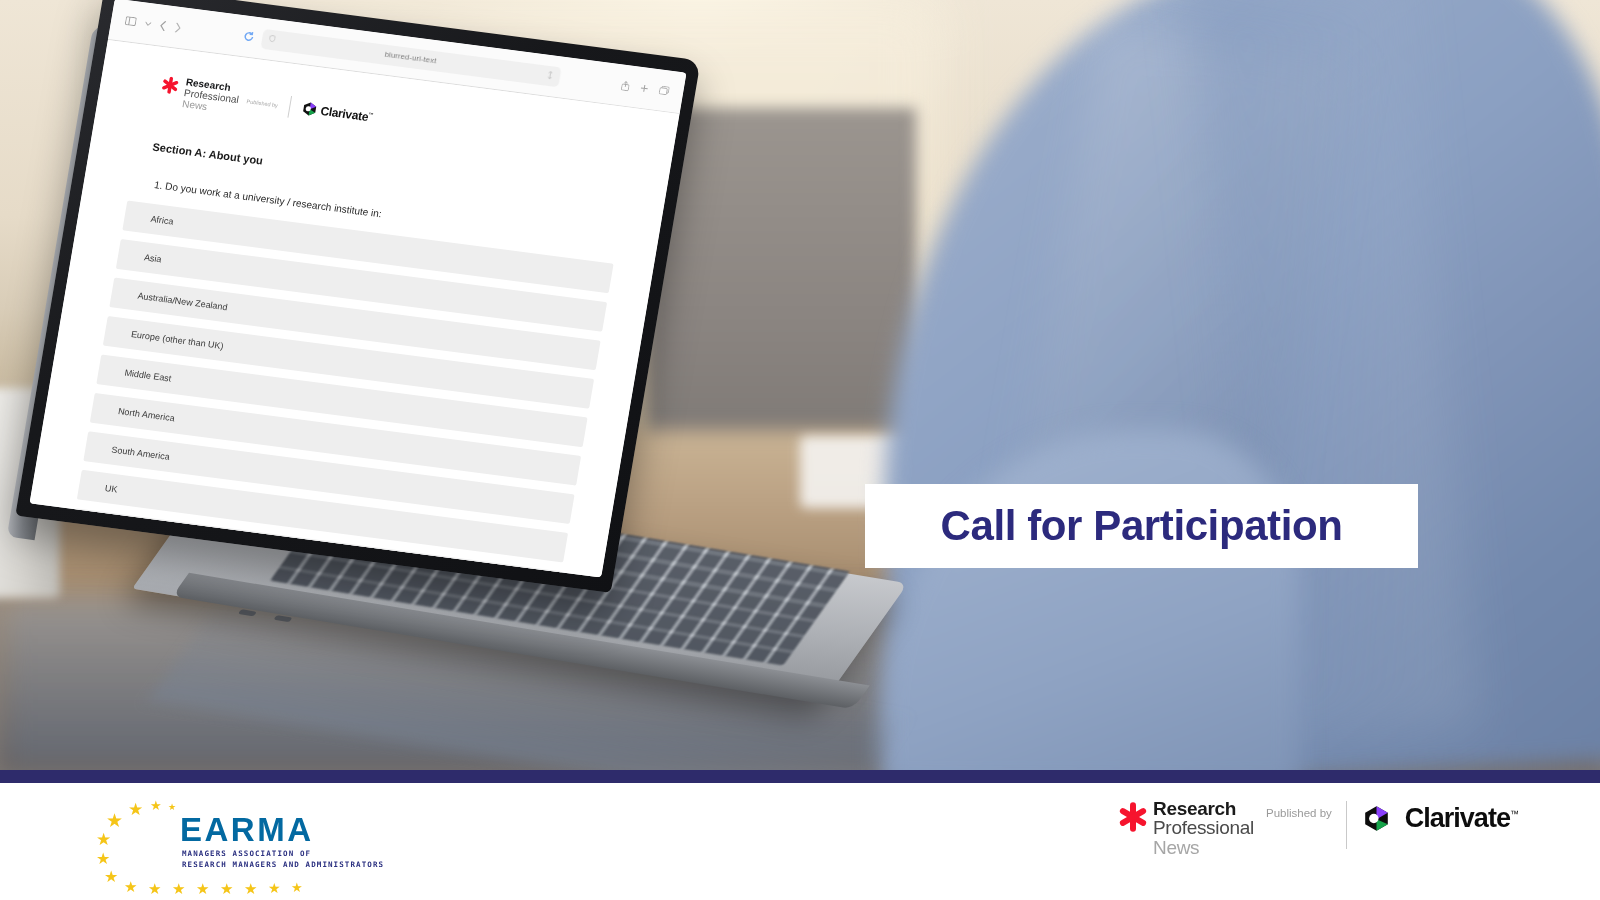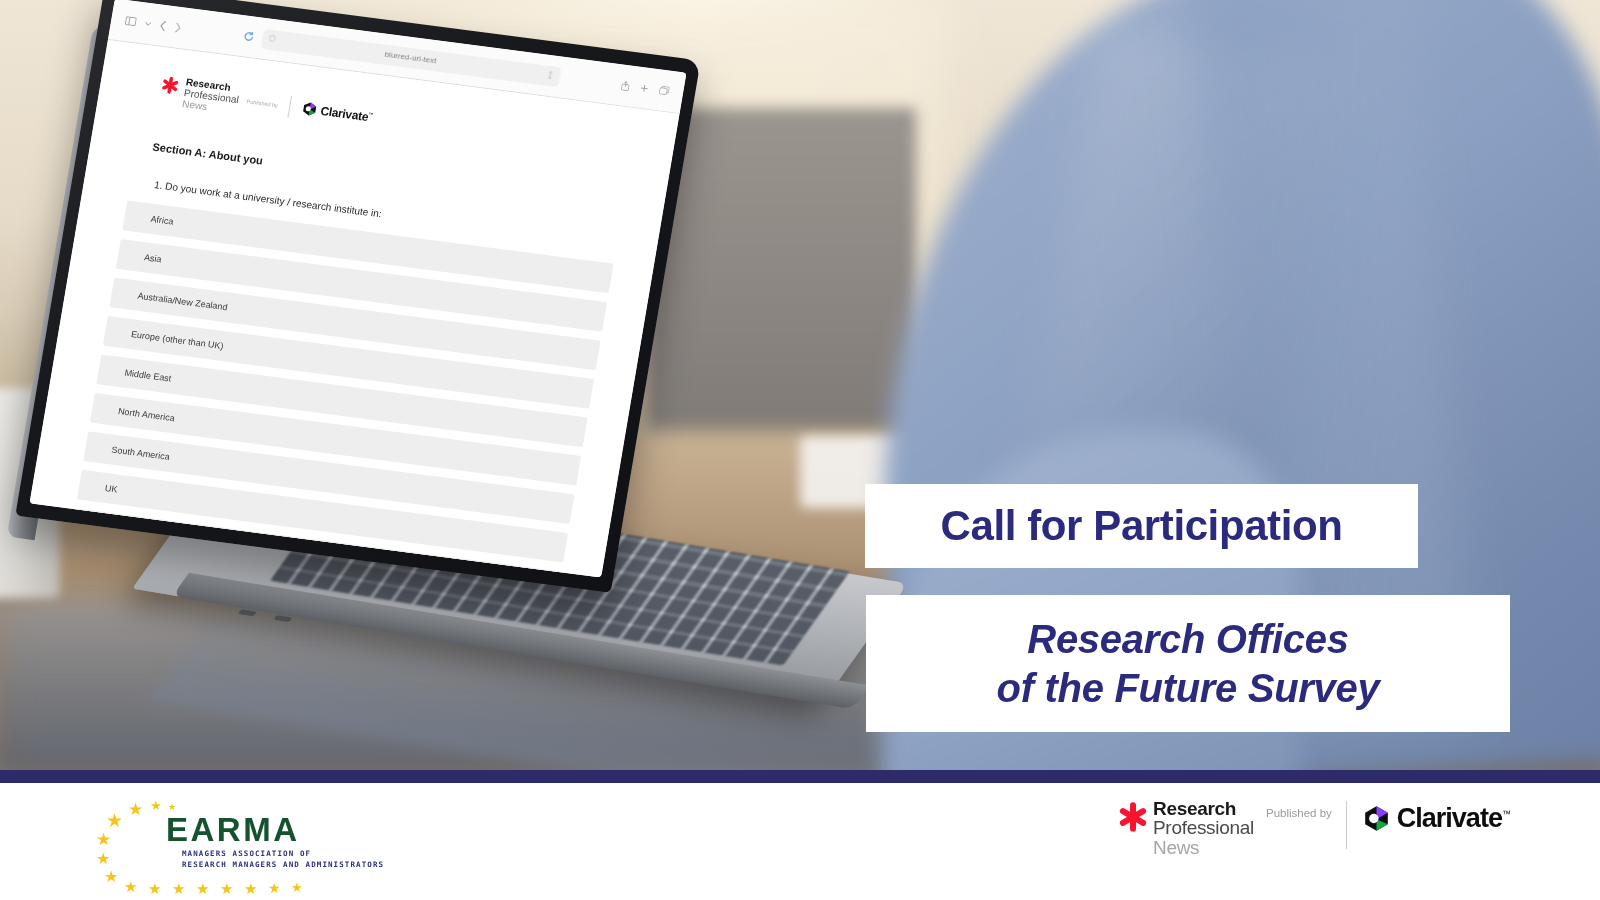--- a/index.html
+++ b/index.html
@@ -187,36 +187,36 @@
   .t1 { font-size:42px; font-weight:bold; color:#2c2a7d; letter-spacing:-.4px; }
   .t2 { font-size:40px; font-weight:bold; font-style:italic; color:#2c2a7d;
         line-height:1.22; letter-spacing:-.3px; }
 
   
   .divider { position:absolute; left:0; top:770px; width:1600px; height:13px; background:#2e2b6b; }
   .footer { position:absolute; left:0; top:783px; width:1600px; height:117px; background:#fff; }
 
   
   .earma { position:absolute; left:70px; top:10px; width:330px; height:100px; }
-  .earma-name { position:absolute; left:96px; top:18px; font-size:33px; font-weight:bold;
-                color:#14532d; letter-spacing:2.5px; font-family:"Liberation Sans",sans-serif;}
+  .earma-name { position:absolute; left:110px; top:18px; font-size:33px; font-weight:bold;
+                color:#0369a1; letter-spacing:2.5px; font-family:"Liberation Sans",sans-serif;}
   .earma-sub { position:absolute; left:112px; top:55px; font-size:7.5px; font-weight:bold;
                color:#2b3080; letter-spacing:1.1px; line-height:1.5; font-family:"DejaVu Sans Mono",monospace;}
   .star { position:absolute; color:#f5c518; line-height:1; }
 
   
   .fr { position:absolute; left:1118px; top:16px; display:flex; align-items:flex-start; }
   .fr-aster { width:30px; height:30px; margin-top:3px; flex:0 0 30px; }
   .fr-words { margin-left:5px; line-height:1.02; }
   .fr-l1 { font-size:19px; font-weight:bold; color:#1a1a1a; letter-spacing:-.3px;}
   .fr-l2 { font-size:19px; color:#4a4a4a; letter-spacing:-.3px;}
   .fr-l3 { font-size:19px; color:#a6a6a6; letter-spacing:-.3px;}
   .fr-pub { font-size:11.5px; color:#9a9a9a; align-self:flex-start; margin:8px 0 0 12px; white-space:nowrap;}
   .fr-div { width:1px; height:48px; background:#c9c9c9; margin:2px 0 0 14px; }
-  .fr-clar { display:flex; align-items:center; gap:7px; margin:4px 0 0 16px; }
+  .fr-clar { display:flex; align-items:center; gap:15px; margin:4px 0 0 16px; }
   .fr-clar-mark { width:27px; height:27px; }
   .fr-clar-txt { font-size:27px; font-weight:bold; color:#0d0d0d; letter-spacing:-1px; }
   .fr-tm { font-size:9px; vertical-align:super; font-weight:normal; }
 </style>
 </head>
 <body>
 
 <div id="stage">
 
   <div class="photo">
@@ -360,26 +360,20 @@
             </div>
 
           </div>
         </div>
       </div>
     </div>
 
     <div class="banner" id="banner1">
       <div class="t1">Call for Participation</div>
     </div>
-    <div class="banner" id="banner2">
-      <div class="t2">
-        <div>Research Offices</div>
-        <div>of the Future Survey</div>
-      </div>
-    </div>
   </div>
 
   <div class="divider"></div>
 
   <div class="footer">
 
     <div class="earma">
 
       <span class="star" style="left:36px; top:18px; font-size:19px;">★</span>
       <span class="star" style="left:58px; top:8px;  font-size:17px;">★</span>

